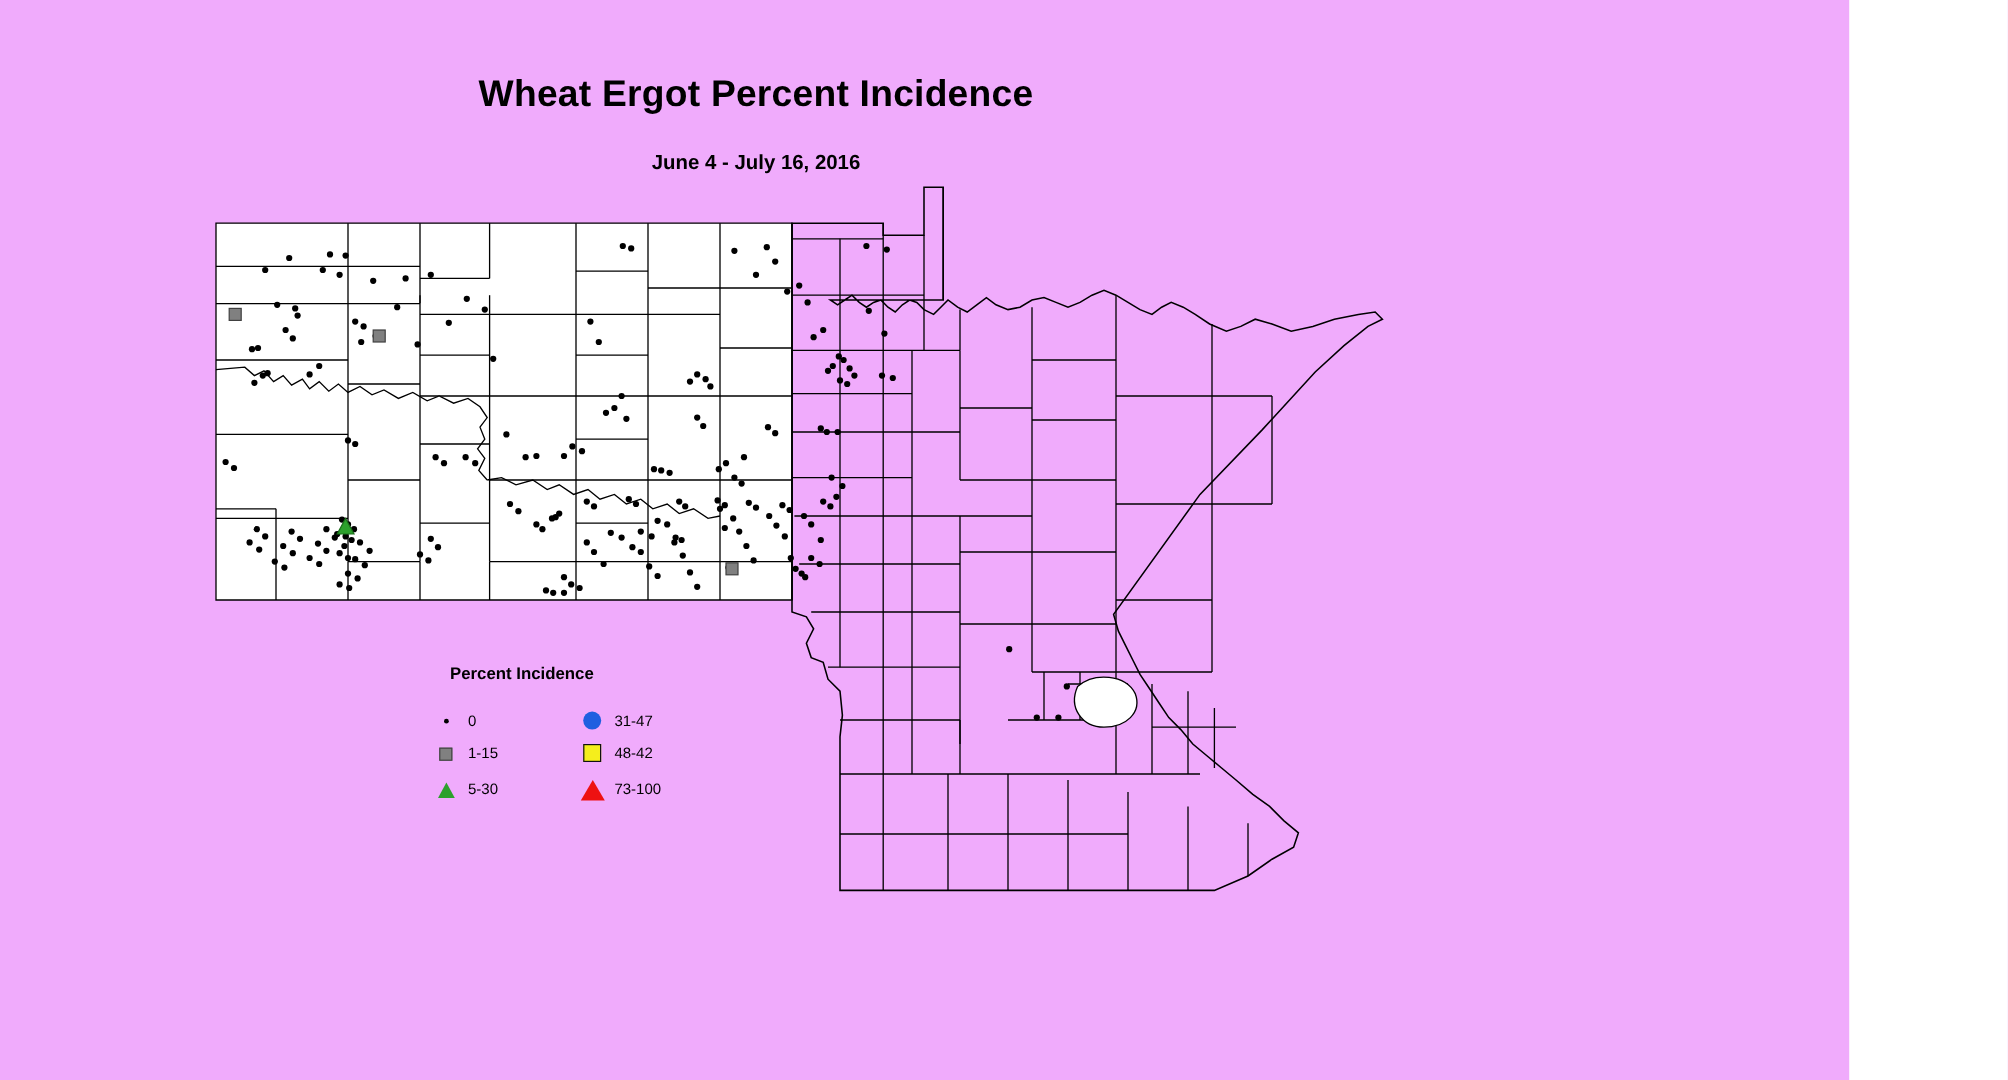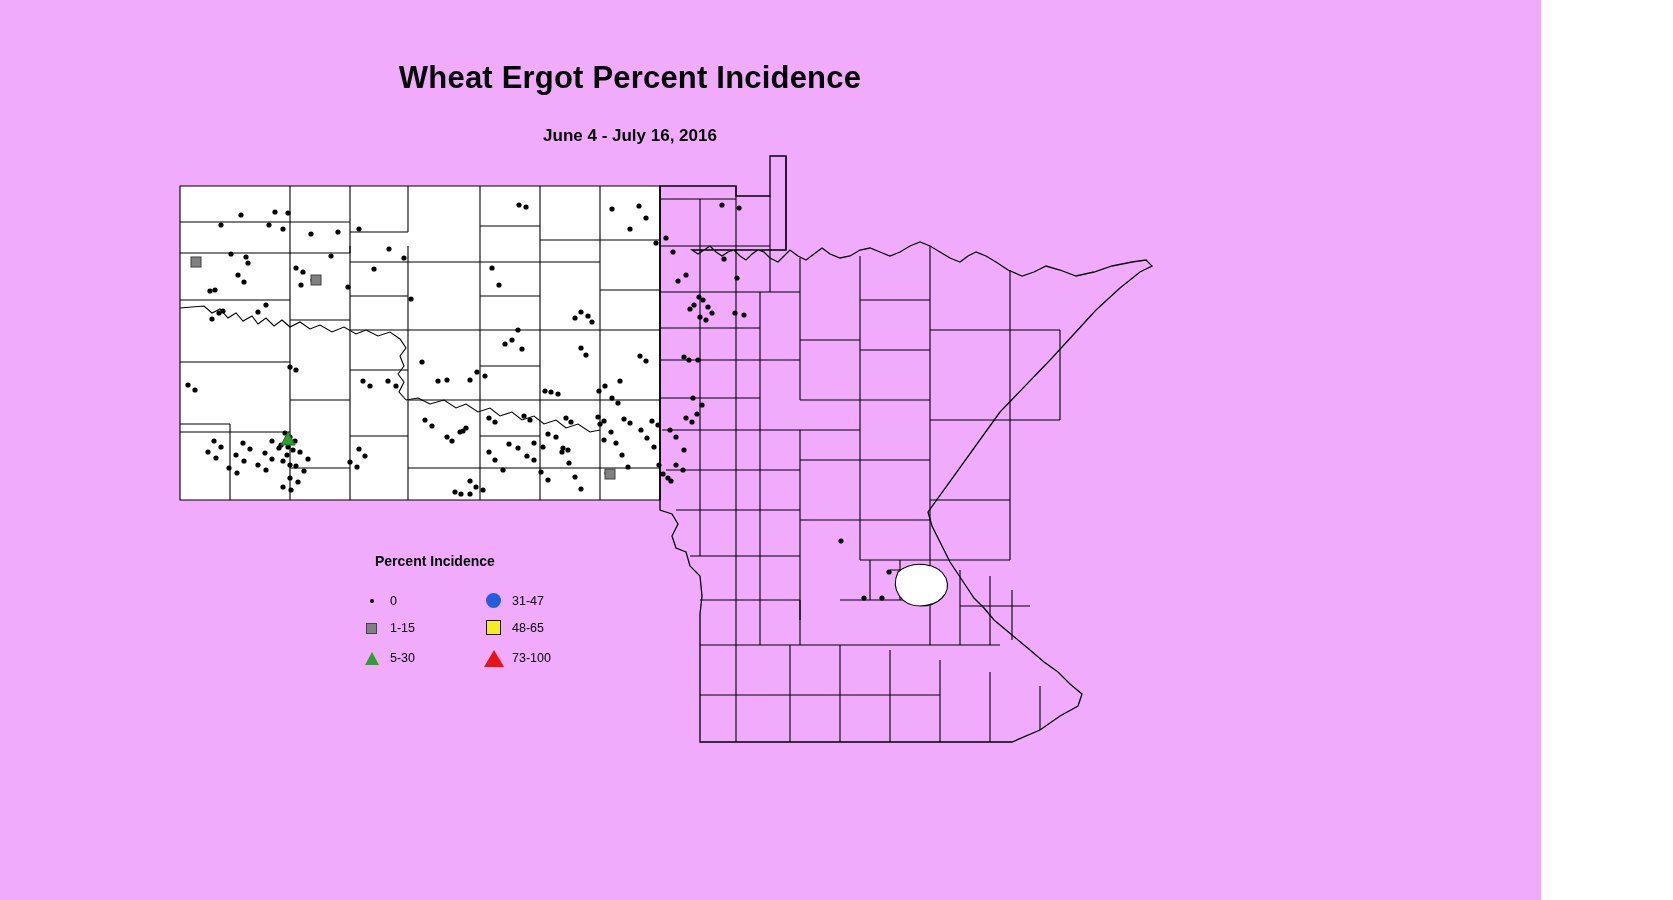--- a/index.html
+++ b/index.html
@@ -589,21 +589,21 @@
     <div class="legend-row legend-col-b lg-r0">
       <span class="legend-sym">
           <span class="sym-circle-blue"></span>
         </span>
       <span class="legend-label">31-47</span>
     </div>
     <div class="legend-row legend-col-b lg-r1">
       <span class="legend-sym">
           <span class="sym-square-yellow"></span>
         </span>
-      <span class="legend-label">48-65</span>
+      <span class="legend-label">48-42</span>
     </div>
     <div class="legend-row legend-col-b lg-r2">
       <span class="legend-sym">
           <span class="sym-tri-red"></span>
         </span>
       <span class="legend-label">73-100</span>
     </div>
   </div>
 
 </div>

